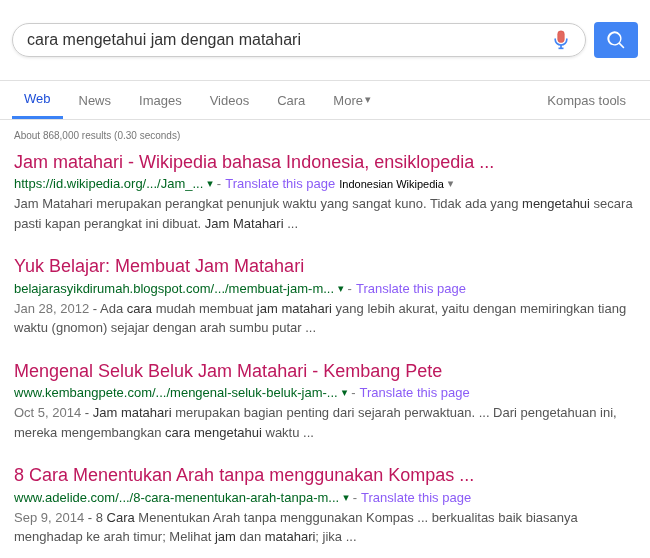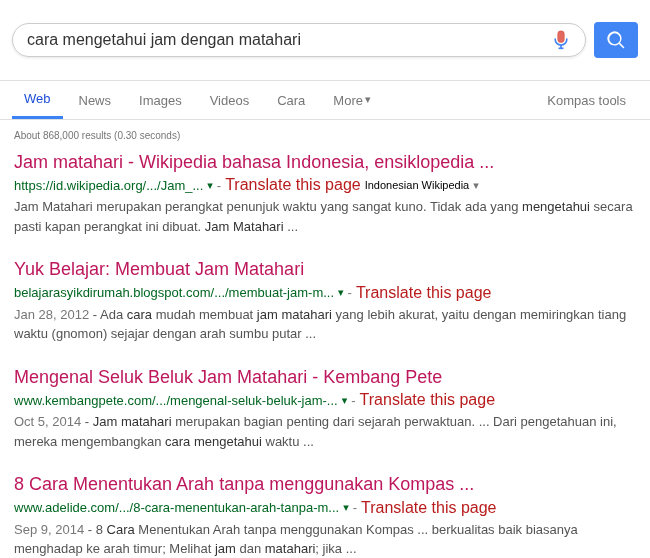--- a/index.html
+++ b/index.html
@@ -126,22 +126,22 @@
     .result-url {
       color: #006621;
       font-size: 13px;
     }
     .result-dropdown {
       color: #006621;
       font-size: 11px;
       cursor: pointer;
     }
     .result-translate {
-      color: #b91c1c;
-      font-size: 16px;
+      color: #8b5cf6;
+      font-size: 13px;
       cursor: pointer;
       text-decoration: none;
     }
     .result-source-badge {
       color: #000000;
       font-size: 11px;
     }
     .result-source-dropdown {
       color: #777;
       font-size: 11px;

